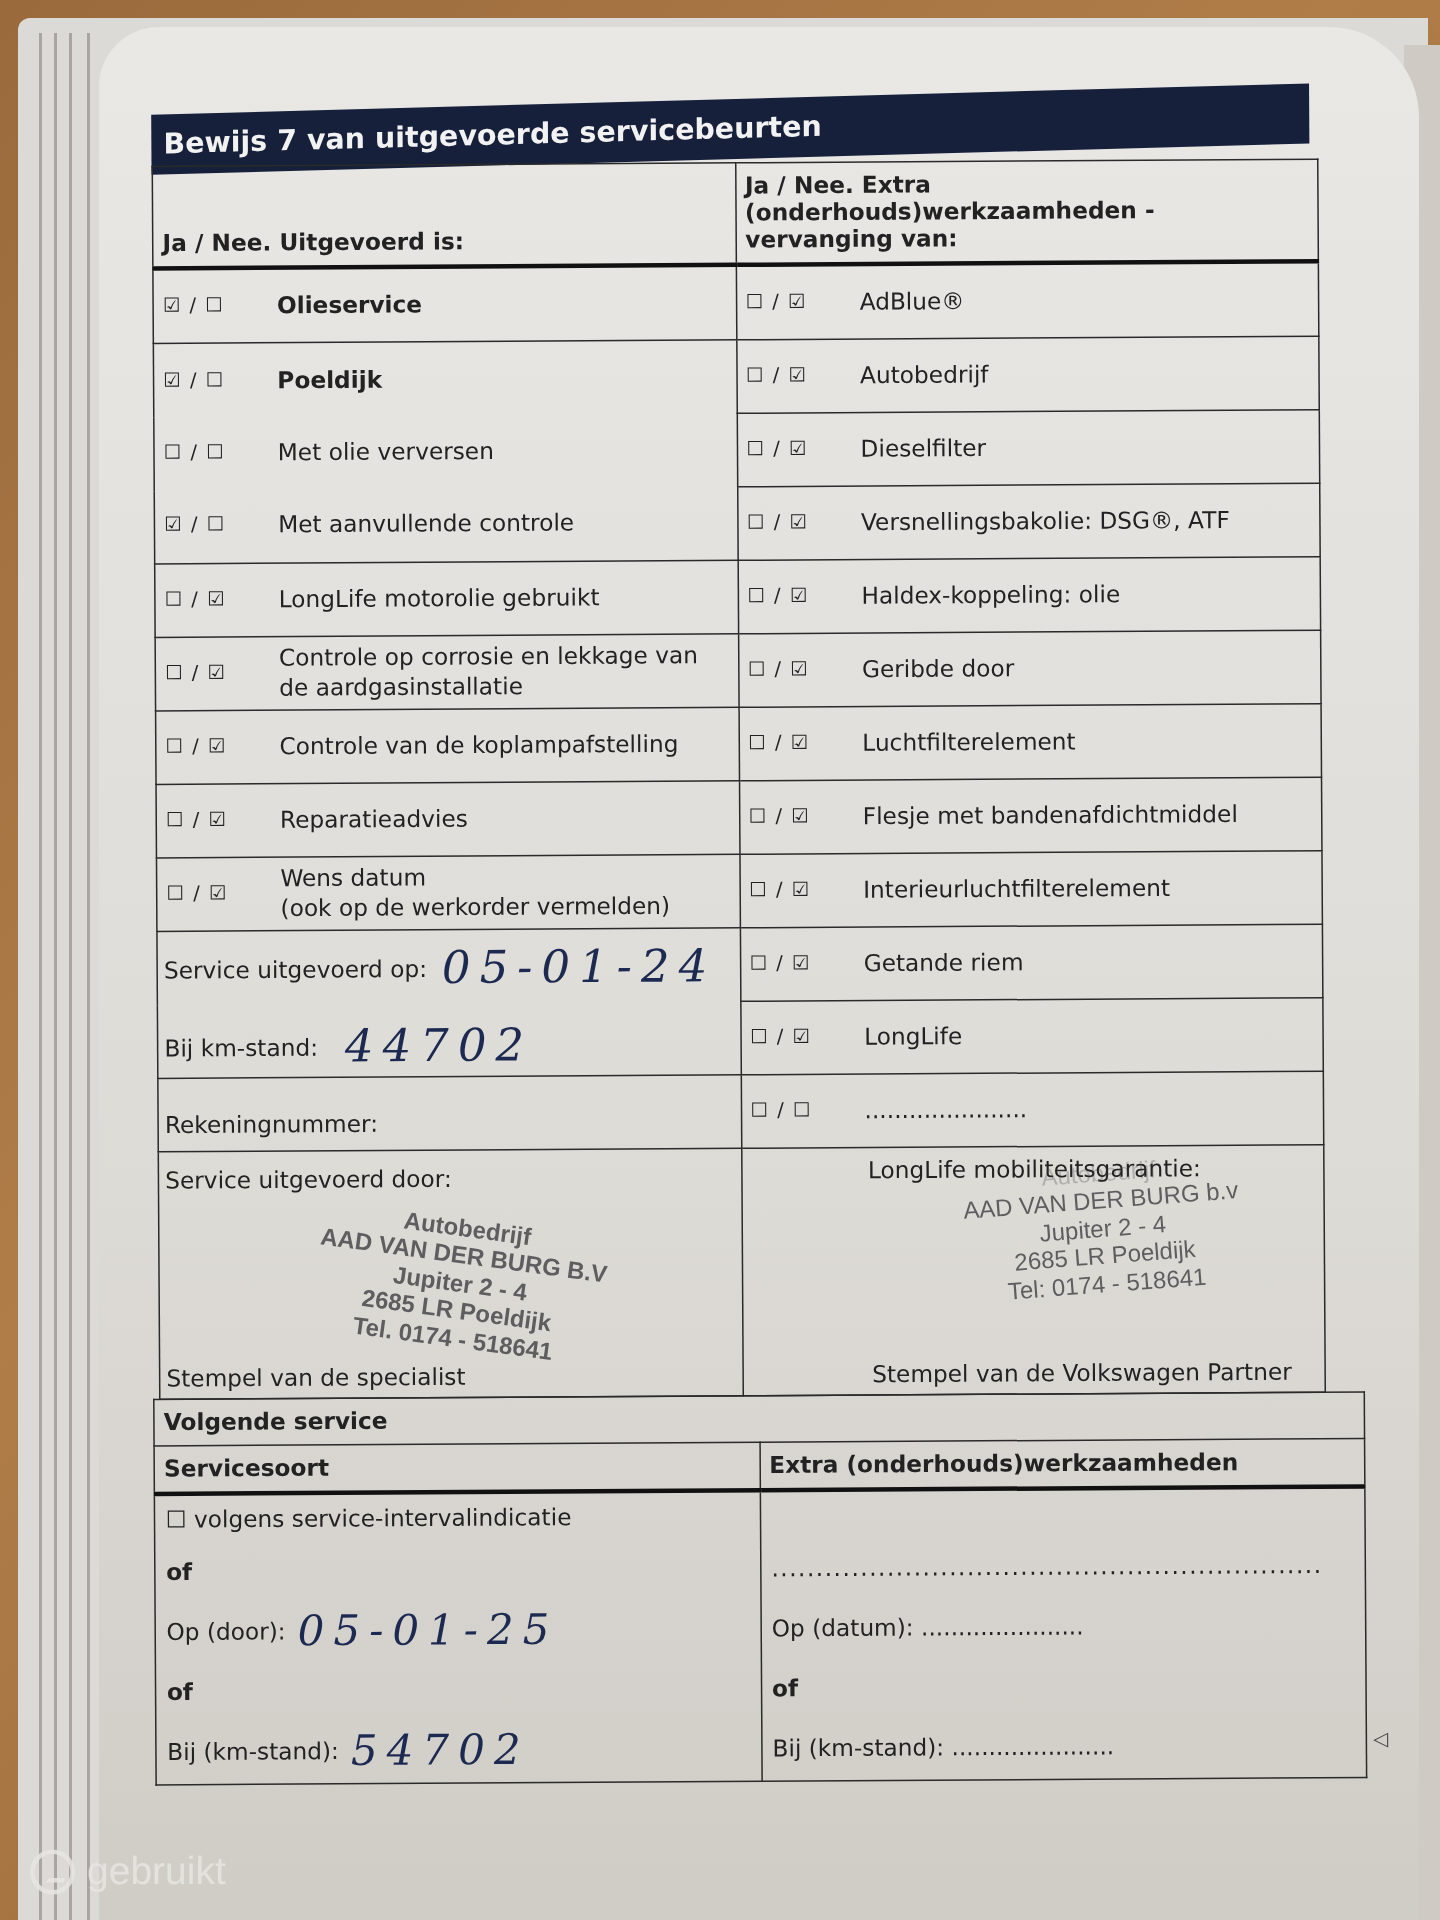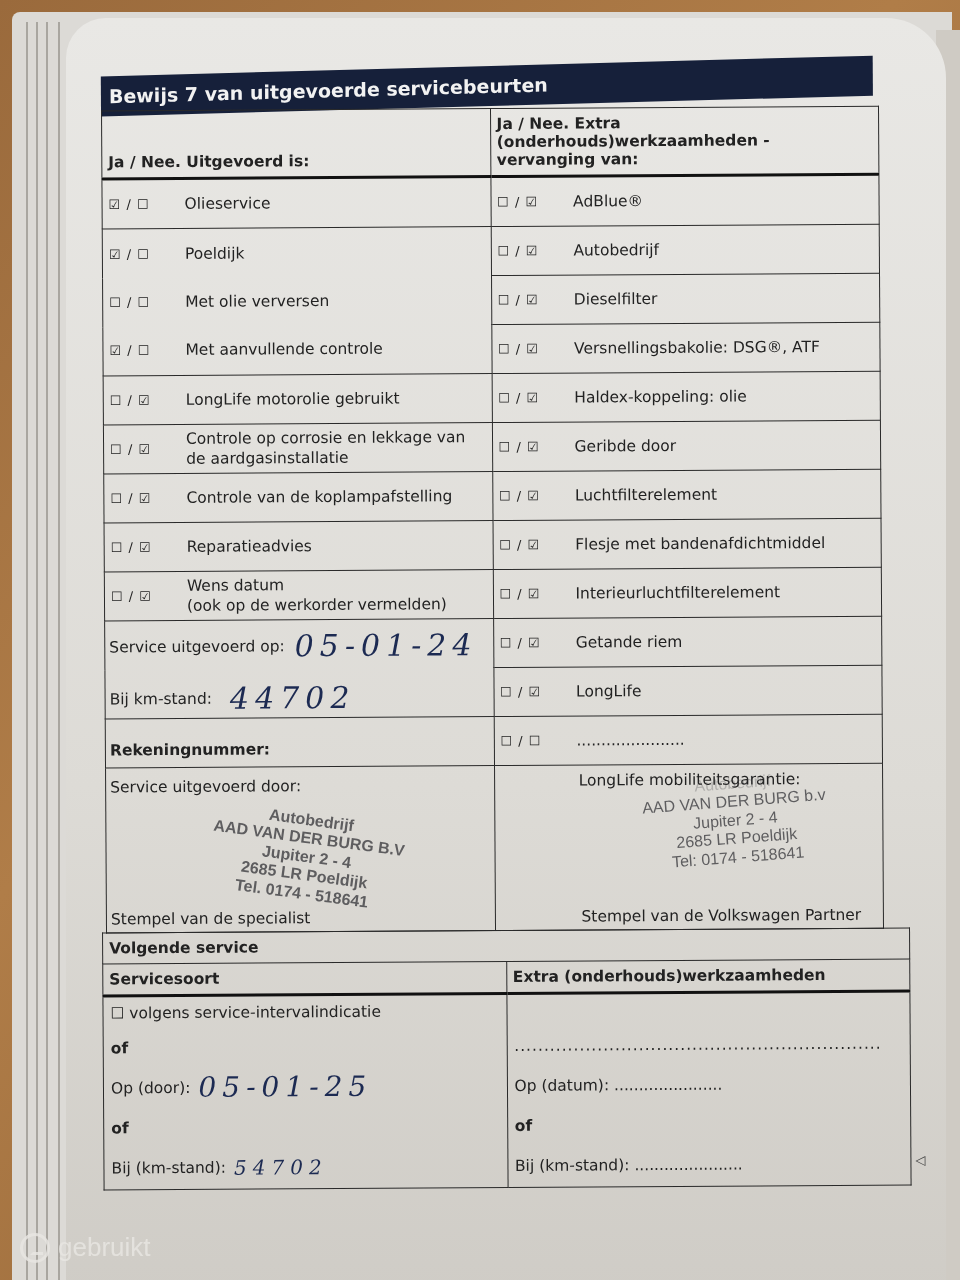--- a/index.html
+++ b/index.html
@@ -26,21 +26,21 @@
     line-height:40px; padding-left:8px; box-sizing:border-box;
     transform:skewY(-1.2deg);
   }
   table.main { position:absolute; left:104px; top:108px; width:778px; border-collapse:collapse; }
   table.main td { border:1.5px solid #2a2a2a; vertical-align:middle; font-size:15.5px; color:#222; padding:0; }
   .hdr { font-weight:bold; font-size:15px; padding:6px 6px !important; }
   .hdr-bottom { border-bottom:3px solid #111 !important; }
   .cell { position:relative; height:48px; }
   .ck { position:absolute; left:6px; top:50%; transform:translateY(-50%); font-size:13px; color:#222; letter-spacing:1px; }
   .lbl { position:absolute; left:82px; top:50%; transform:translateY(-50%); line-height:1.3; }
-  .lbl.bold { font-weight:normal; }
+  .lbl.bold { font-weight:bold; }
   .stack-row { height:22px; position:relative; margin:14px 0; }
   .hand { font-family:"DejaVu Serif",serif; font-style:italic; color:#1c2a52; font-size:30px; letter-spacing:6px; }
   .stamp { position:absolute; color:#3b3b3f; opacity:.78; font-family:"Liberation Sans",sans-serif; font-weight:bold; text-align:center; line-height:1.15; }
   table.next { position:absolute; left:100px; top:930px; width:808px; border-collapse:collapse; }
   table.next td { border:1.5px solid #2a2a2a; font-size:15.5px; color:#222; vertical-align:top; }
   .next-line { height:40px; line-height:40px; padding-left:6px; }
   .dots { letter-spacing:1px; }
   .watermark { position:absolute; left:20px; top:1232px; display:flex; align-items:center; color:#e8e6e2; opacity:.85; font-size:26px; font-family:"Liberation Sans",sans-serif; }
   .wm-logo { width:30px; height:30px; border:3px solid #e8e6e2; border-radius:50%; margin-right:8px; box-sizing:border-box; position:relative; }
   .wm-logo::after { content:""; position:absolute; left:7px; top:4px; width:10px; height:12px; border-bottom:3px solid #e8e6e2; border-left:3px solid transparent; }
@@ -179,21 +179,21 @@
       </td>
     </tr>
     <tr>
       <td class="cell">
         <span class="ck">☐ / ☑</span>
         <span class="lbl">LongLife</span>
       </td>
     </tr>
     <tr>
       <td class="cell" style="padding-left:4px;">
-        <span style="position:absolute;left:4px;bottom:8px;font-weight:bold;">Rekeningnummer:</span>
+        <span style="position:absolute;left:4px;bottom:8px;">Rekeningnummer:</span>
       </td>
       <td class="cell">
         <span class="ck">☐ / ☐</span>
         <span class="lbl">......................</span>
       </td>
     </tr>
     <tr>
       <td style="position:relative;height:164px;">
         <span style="position:absolute;left:4px;top:10px;">Service uitgevoerd door:</span>
         <div class="stamp" style="left:70px;top:44px;width:260px;font-size:16px;transform:rotate(8deg);">
@@ -233,21 +233,21 @@
       <td style="height:190px;">
         <div class="next-line" style="height:30px;line-height:30px;">☐ volgens service-intervalindicatie</div>
         <div class="next-line" style="font-weight:bold;">of</div>
         <div class="next-line" style="display:flex;align-items:center;">
           <span>Op (door):</span>
           <span class="hand" style="margin-left:8px;font-size:28px;">05-01-25</span>
         </div>
         <div class="next-line" style="font-weight:bold;">of</div>
         <div class="next-line" style="display:flex;align-items:center;">
           <span>Bij (km-stand):</span>
-          <span class="hand" style="margin-left:8px;font-size:20px;">54702</span>
+          <span class="hand" style="margin-left:8px;font-size:28px;">54702</span>
         </div>
       </td>
       <td>
         <div class="next-line" style="height:30px;"></div>
         <div class="next-line dots">..............................................................</div>
         <div class="next-line">Op (datum): ......................</div>
         <div class="next-line" style="font-weight:bold;">of</div>
         <div class="next-line">Bij (km-stand): ......................</div>
       </td>
     </tr>

